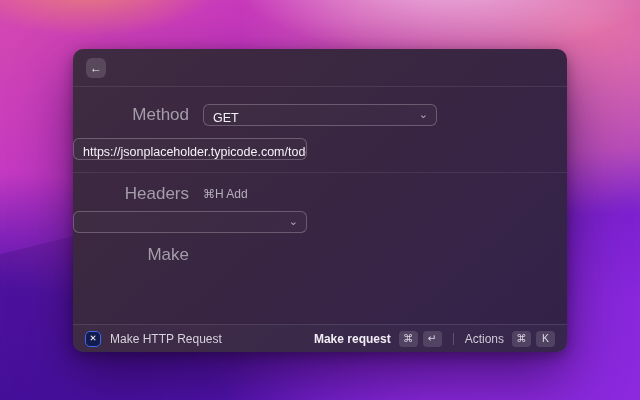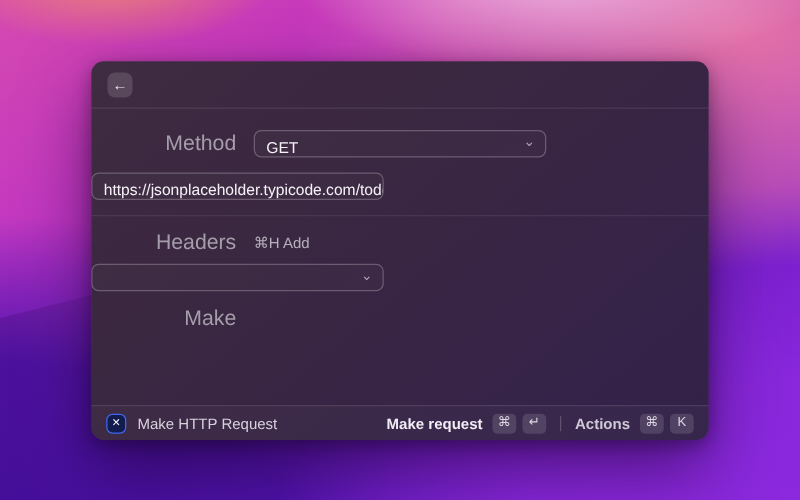--- a/index.html
+++ b/index.html
@@ -51,21 +51,21 @@
     border-top:1px solid rgba(255,255,255,0.10);
     background:rgba(255,255,255,0.025);
     display:flex;align-items:center;padding:0 12px;box-sizing:border-box;}
   .ext-icon{width:16px;height:16px;border-radius:5px;flex:none;
     background:#131c4e;border:1.5px solid #3e66ee;box-sizing:border-box;
     display:flex;align-items:center;justify-content:center;
     color:#fff;font-size:8.5px;font-weight:700;line-height:1;}
   .footer-title{margin-left:9px;font-size:12px;color:#d7d2dc;}
   .footer-right{margin-left:auto;display:flex;align-items:center;gap:5px;}
   .action-label{font-size:12px;font-weight:700;color:#f0edf4;margin-right:3px;}
-  .action-label.secondary{font-weight:700;color:#cfc9d6;}
+  .action-label.secondary{font-weight:400;color:#cfc9d6;}
   .keycap{min-width:11px;height:16px;padding:0 4px;border-radius:4px;
     background:rgba(255,255,255,0.13);color:#dad5e0;font-size:10.5px;
     display:flex;align-items:center;justify-content:center;line-height:1;}
   .vdiv{width:1px;height:12px;background:rgba(255,255,255,0.20);margin:0 6px;}
 </style>
 </head>
 <body>
 
 <div class="stage">
   <div class="wallpaper">

